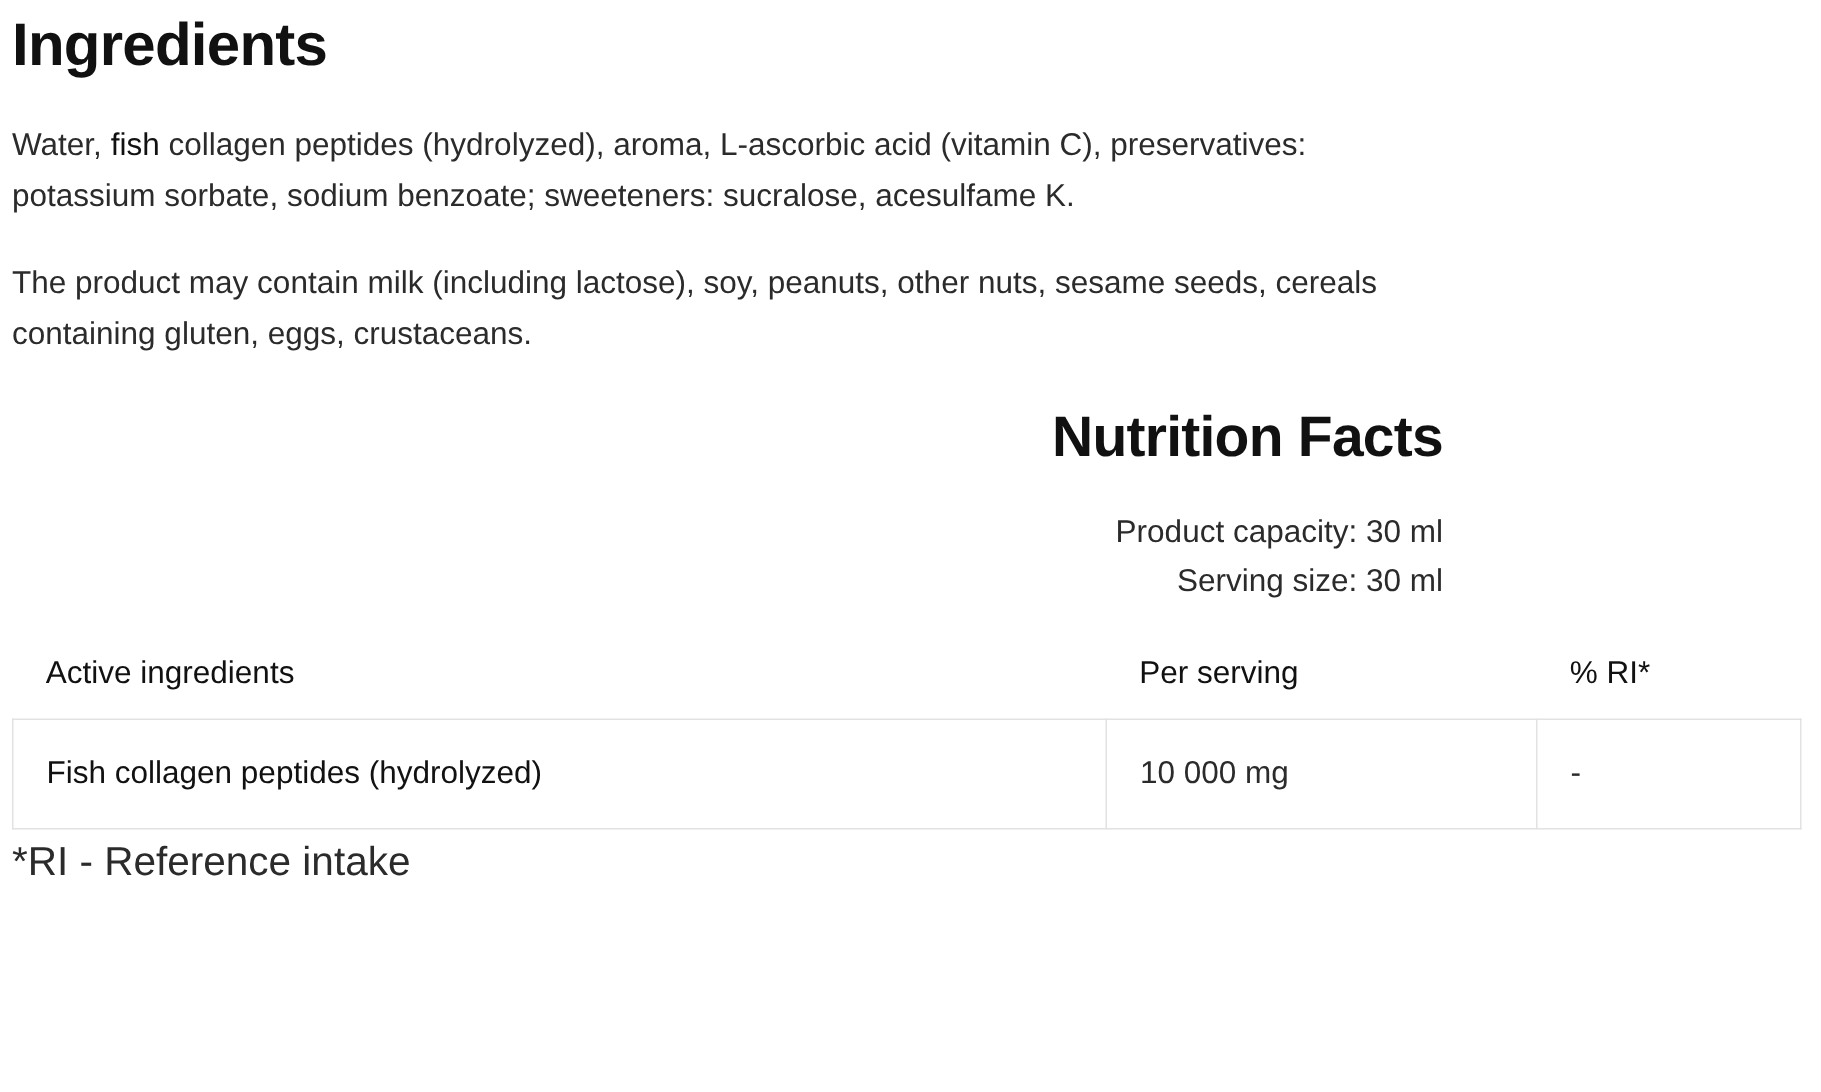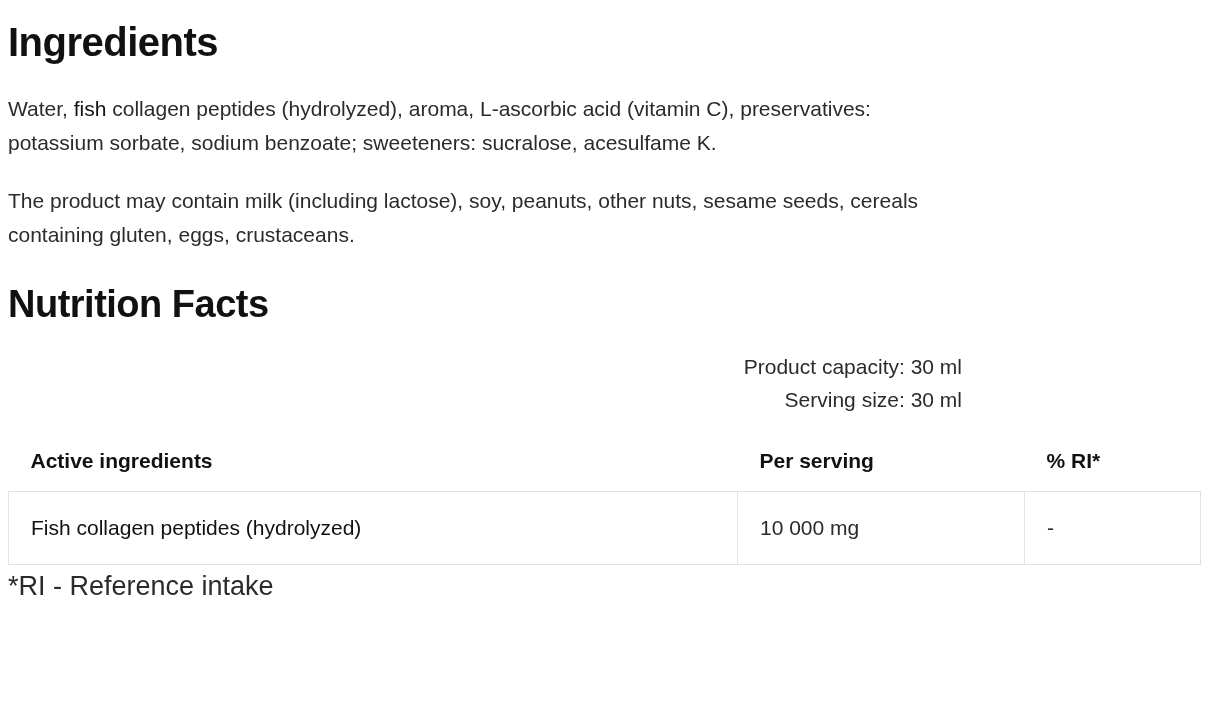--- a/index.html
+++ b/index.html
@@ -8,41 +8,42 @@
     background: #ffffff;
   }
   body {
     width: 1214px;
     height: 728px;
     font-family: "Liberation Sans", sans-serif;
     color: #1a1a1a;
     overflow: hidden;
   }
   .page {
-    padding: 12px 8px;
+    padding: 0 8px;
     box-sizing: border-box;
     width: 970px;
   }
   h1.section-title {
     font-size: 40px;
     line-height: 1.2;
     font-weight: 700;
     margin: 0;
     padding-top: 6px;
     letter-spacing: -0.5px;
     color: #111111;
   }
   h2.section-title {
     font-size: 38px;
     line-height: 1.2;
     font-weight: 700;
     margin: 0;
     padding-top: 30px;
     letter-spacing: -0.5px;
     color: #111111;
+    text-align: right;
   }
   p.body-text {
     font-size: 21px;
     line-height: 1.62;
     margin: 24px 0 0 0;
     color: #2b2b2b;
     font-weight: 400;
   }
   p.body-text.first {
     margin-top: 26px;
@@ -62,21 +63,21 @@
   }
   table.nutrition {
     width: 1192px;
     border-collapse: collapse;
     margin-top: 22px;
     table-layout: fixed;
   }
   table.nutrition th {
     text-align: left;
     font-size: 21px;
-    font-weight: 700;
+    font-weight: 400;
     color: #111111;
     padding: 10px 22px 18px 22px;
     border: none;
   }
   table.nutrition td {
     font-size: 21px;
     color: #2b2b2b;
     padding: 24px 22px;
     border: 1px solid #e2e2e2;
   }

